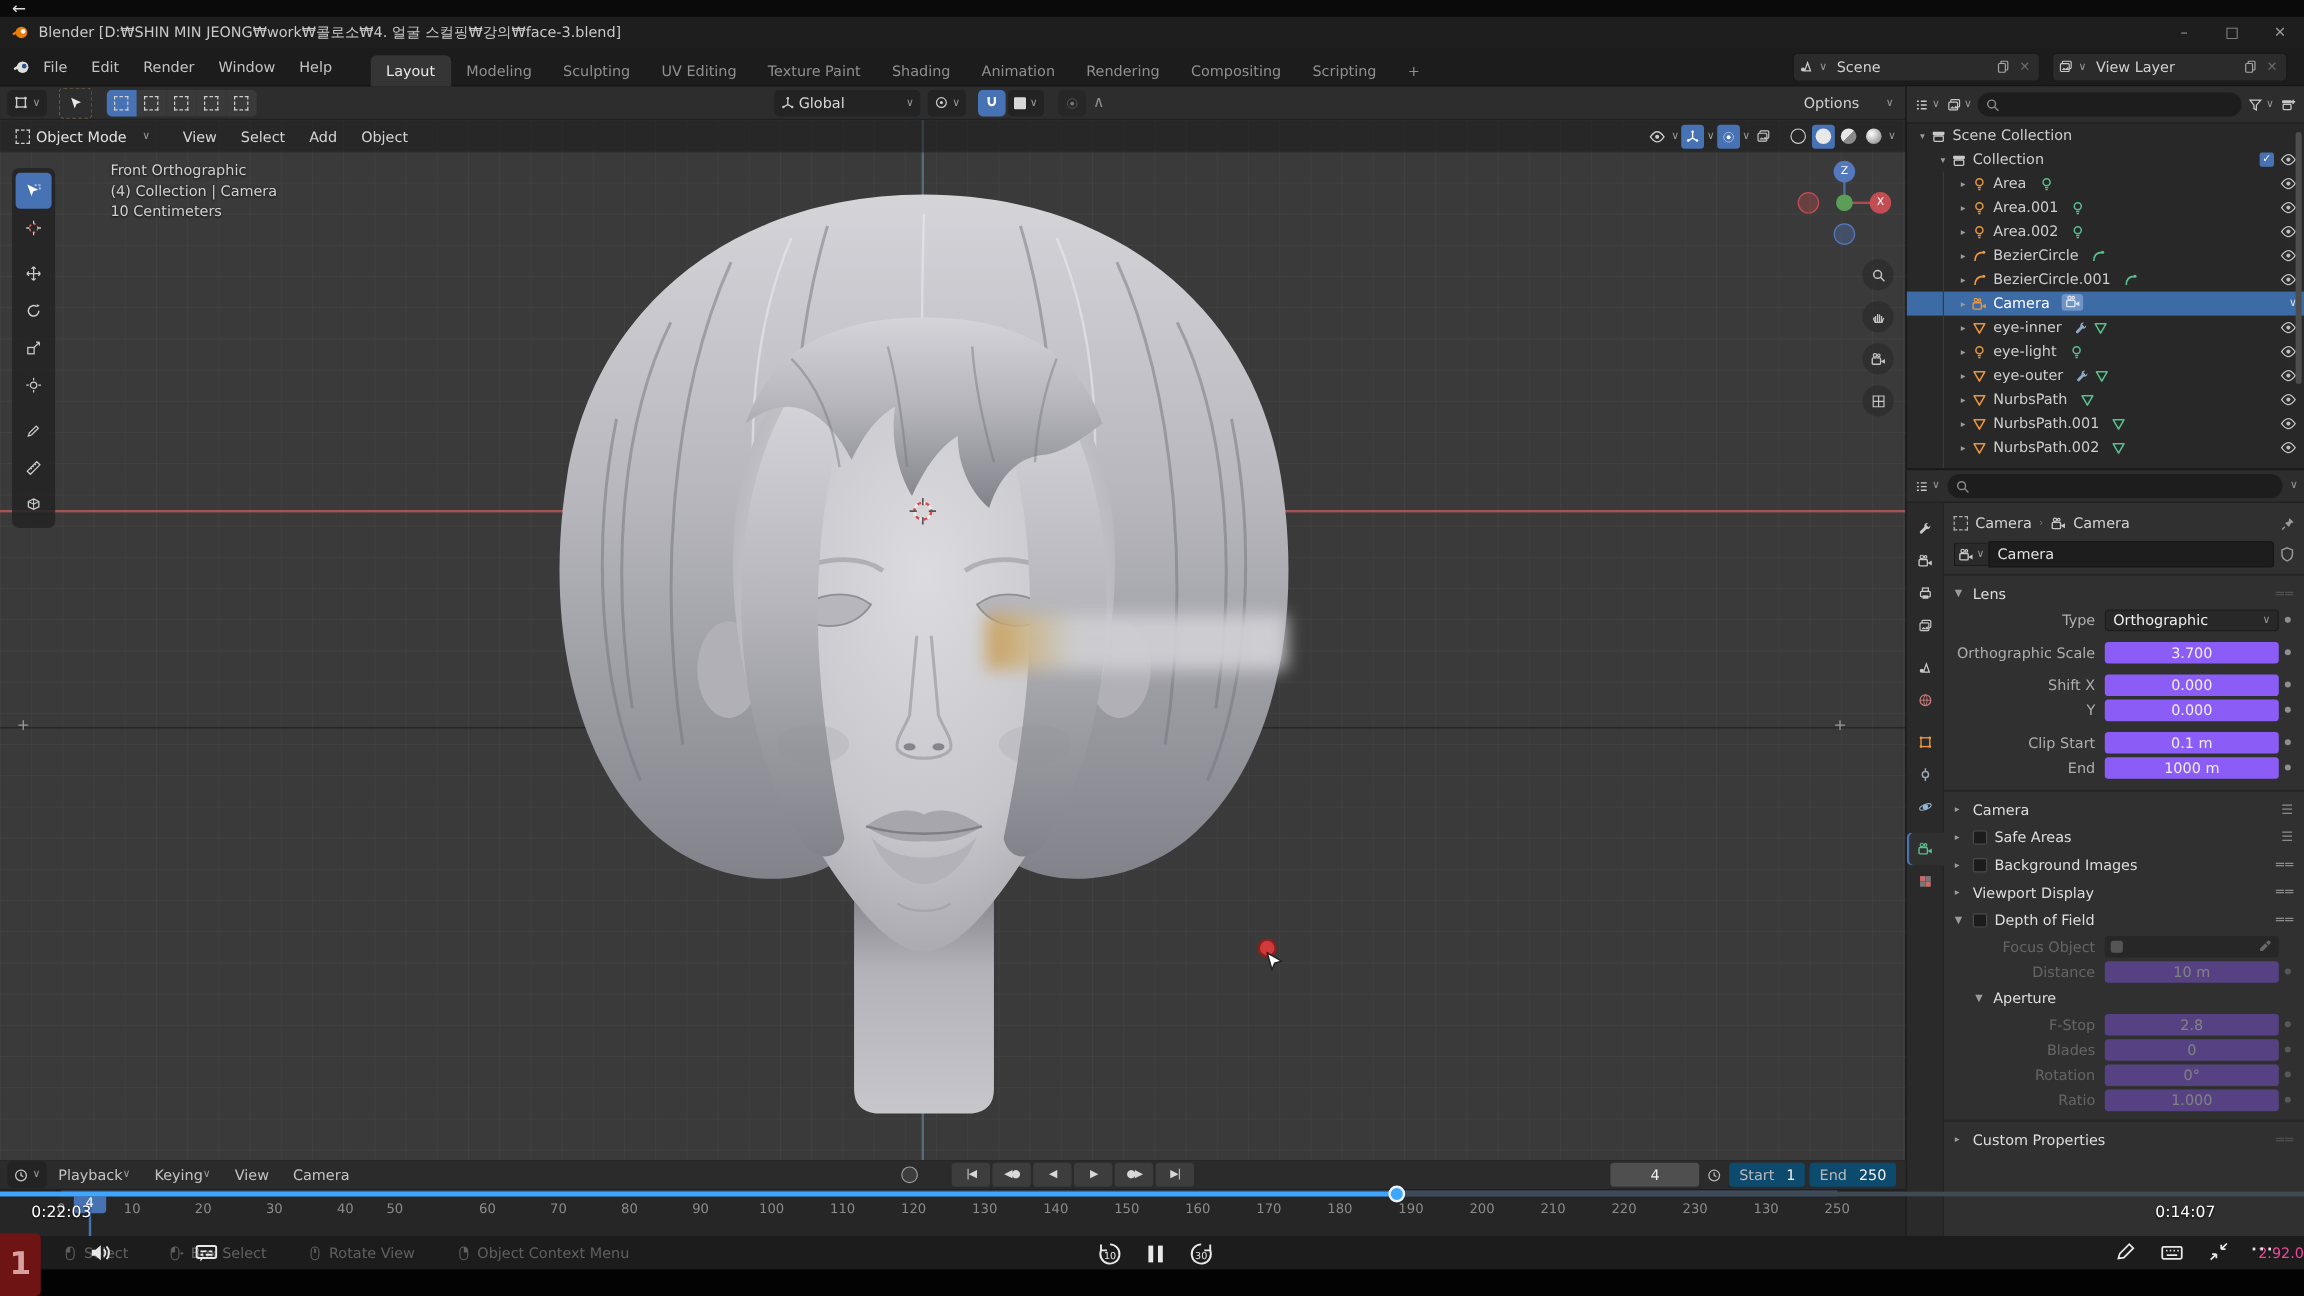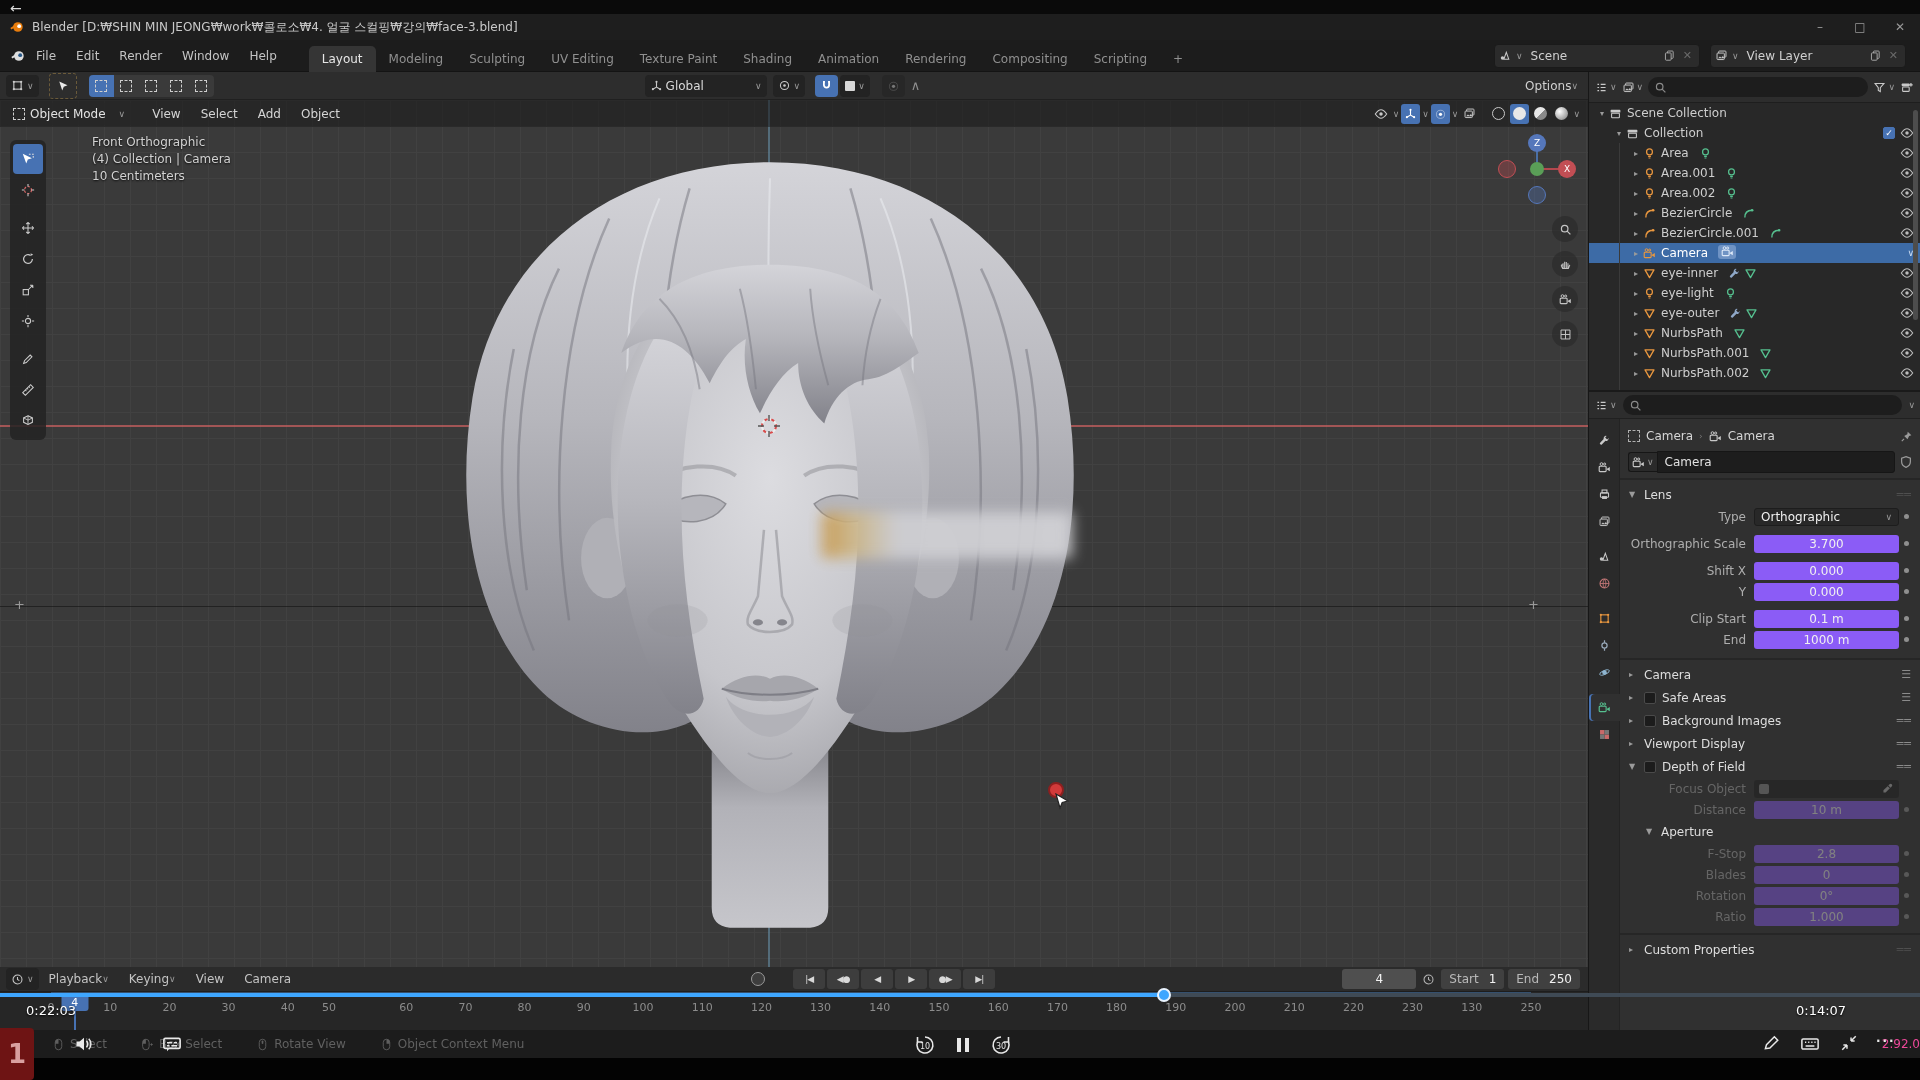--- a/index.html
+++ b/index.html
@@ -133,21 +133,21 @@
   
   #timeline{left:0;top:967px;width:1588px;height:63px;background:#262626;}
   #tl-header{height:25px;background:#2b2b2b;border-bottom:1px solid #1d1d1d;display:flex;align-items:center;box-sizing:border-box;}
   #tl-ruler{position:relative;height:38px;}
   .tick{position:absolute;top:9px;color:#8c8c8c;font-size:11px;transform:translateX(-50%);}
   #playhead{position:absolute;top:2px;width:27px;height:17px;background:#4772b3;border-radius:3px;color:#fff;display:flex;align-items:center;justify-content:center;font-size:11px;transform:translateX(-50%);z-index:3;}
   #playhead-line{position:absolute;top:19px;width:2px;height:19px;background:#4772b3;transform:translateX(-50%);z-index:3;}
   .transport{display:flex;align-items:center;gap:2px;margin-left:28px;}
   .tr-btn{min-width:24px;height:20px;background:#3d3d3d;border-radius:3px;display:flex;align-items:center;justify-content:center;color:#d8d8d8;font-size:9px;padding:0 4px;letter-spacing:-1px;}
   .framefield{background:#4f4f4f;border-radius:3px;height:20px;display:flex;align-items:center;justify-content:center;color:#f2f2f2;}
-  .startend{background:#404040;border-radius:3px;height:20px;display:flex;align-items:center;padding:0 8px;gap:10px;color:#f2f2f2;}
+  .startend{background:#0c4a6e;border-radius:3px;height:20px;display:flex;align-items:center;padding:0 8px;gap:10px;color:#f2f2f2;}
   .startend .k{color:#b9b9b9;}
 
   
   #statusbar{left:0;top:1030px;width:1920px;height:28px;background:#1c1c1c;display:flex;align-items:center;color:#606060;}
   .hint{display:flex;align-items:center;gap:5px;margin-right:34px;}
   #version{margin-left:auto;color:#ec4899;}
 </style>
 </head>
 <body>
 
@@ -308,21 +308,21 @@
     <span class="ts-chip" style="margin-left:12px;opacity:.55">
       <span id="ic-prop">
           <svg width="13" height="13" viewBox="0 0 16 16">
             <circle cx="8" cy="9" r="2" fill="#b5b5b5"></circle>
             <circle cx="8" cy="9" r="5" fill="none" stroke="#b5b5b5" stroke-width="1" opacity=".5"></circle>
           </svg>
         </span>
     </span>
     <span style="color:#8f8f8f;margin-left:6px;font-size:13px">∧</span>
     <span class="grow"></span>
-    <span class="row" style="margin-right:10px;gap:0">
+    <span class="row" style="margin-right:10px;gap:22px">
       <span style="color:#d0d0d0">Options</span>
       <span class="chev">∨</span>
     </span>
   </div>
 
   <div class="abs" id="viewport">
     <div class="abs axis-x"></div>
     <div class="abs axis-dark"></div>
     <div class="abs axis-z"></div>
     <span class="abs plusmark" style="left:14px;top:497px">+</span>

